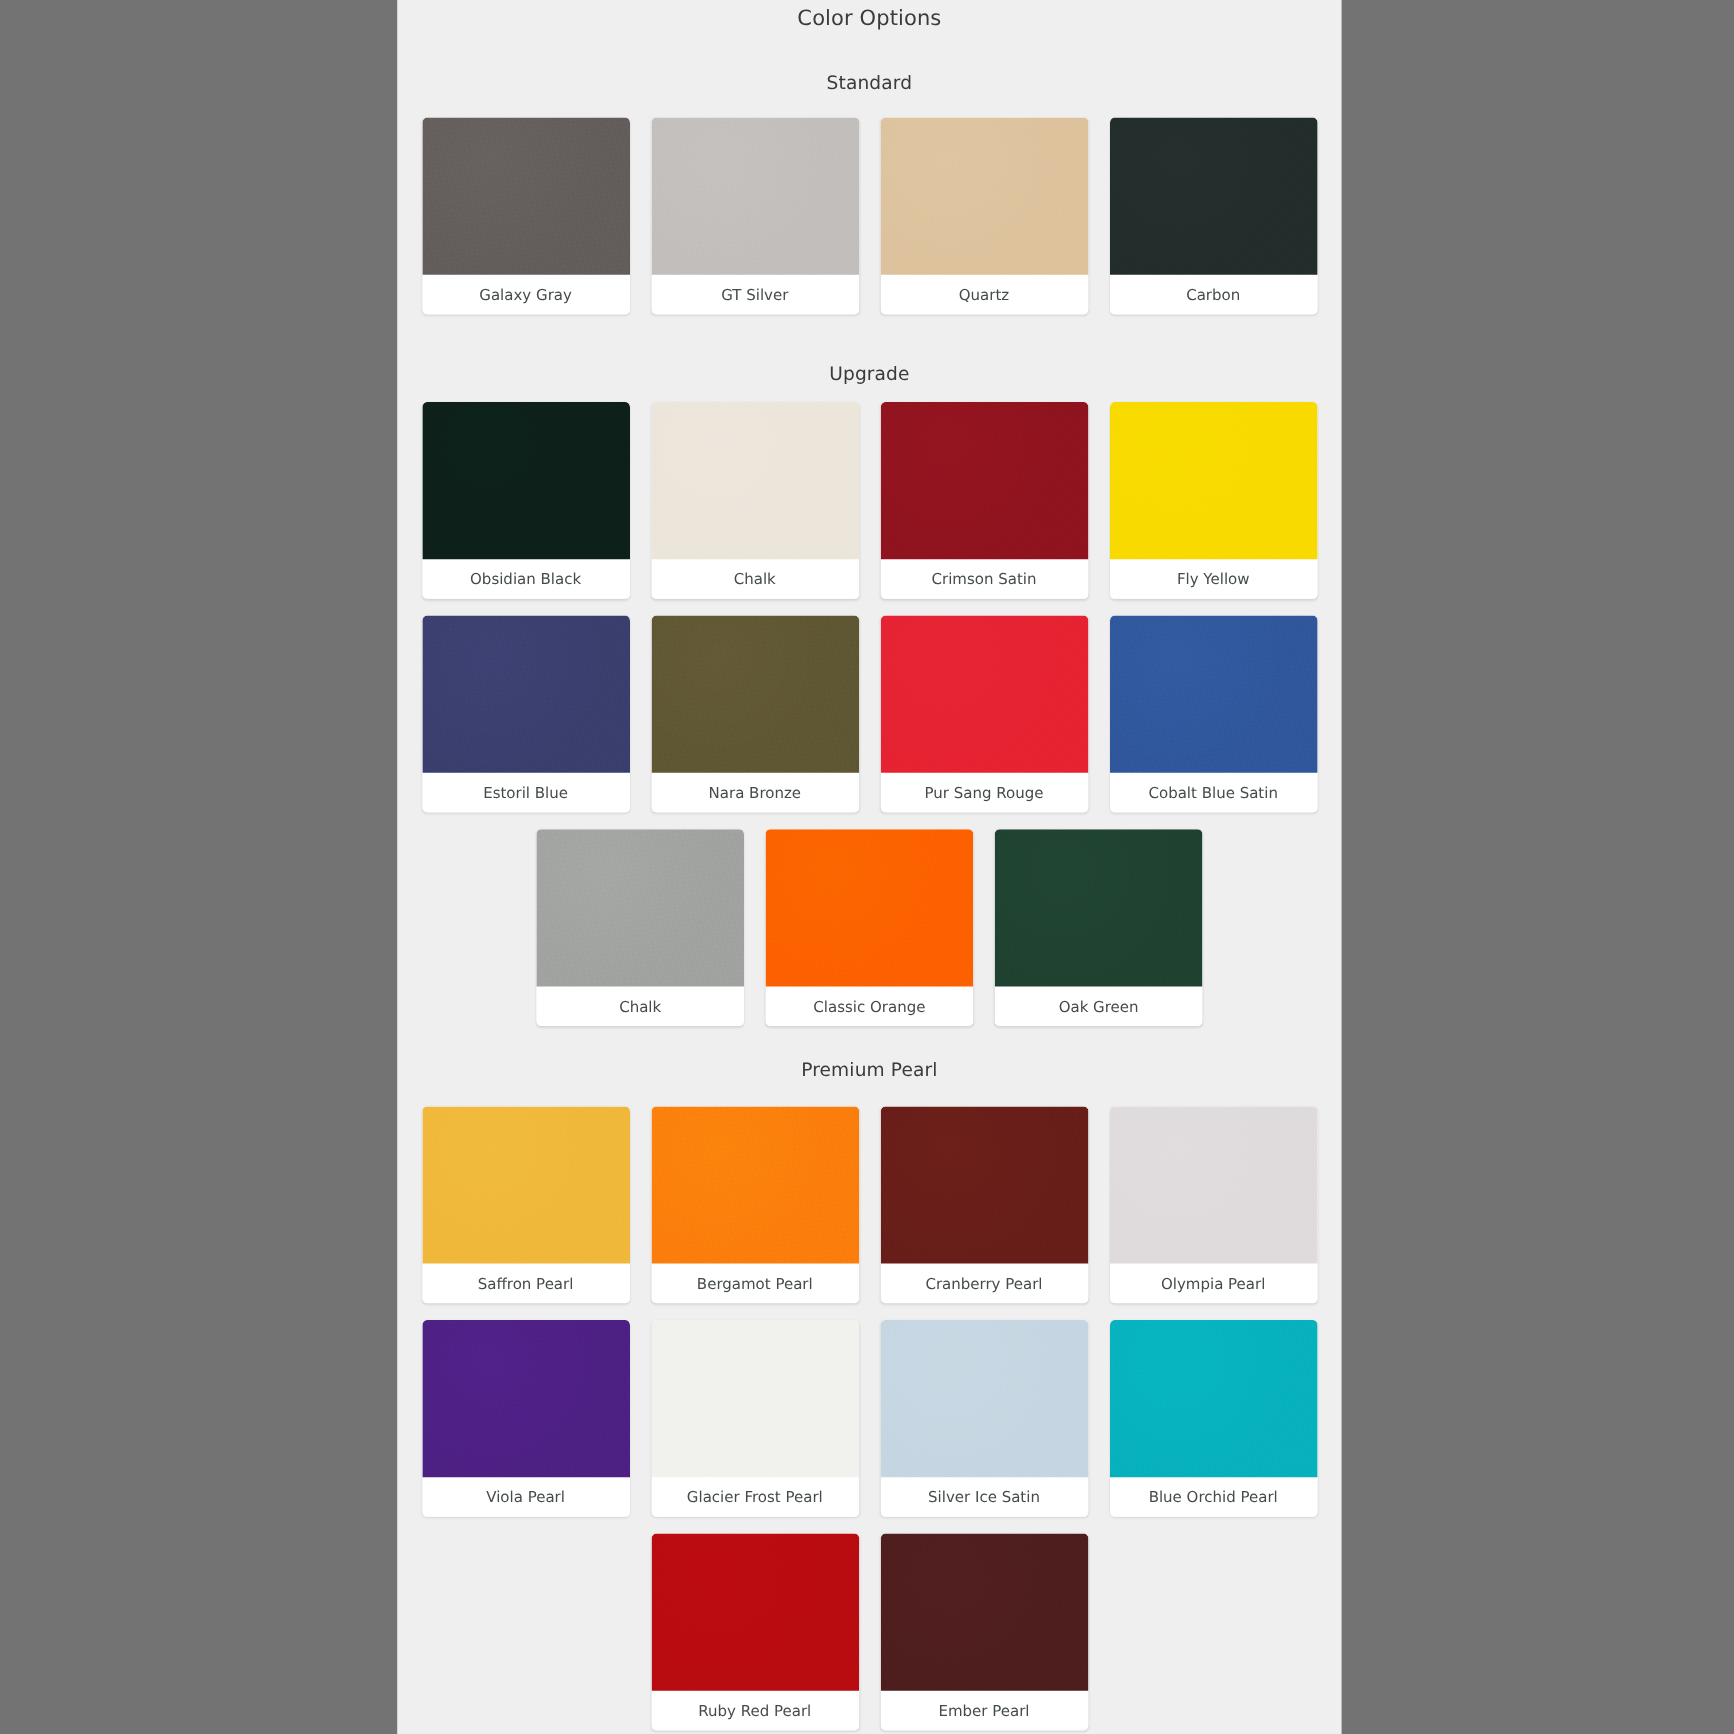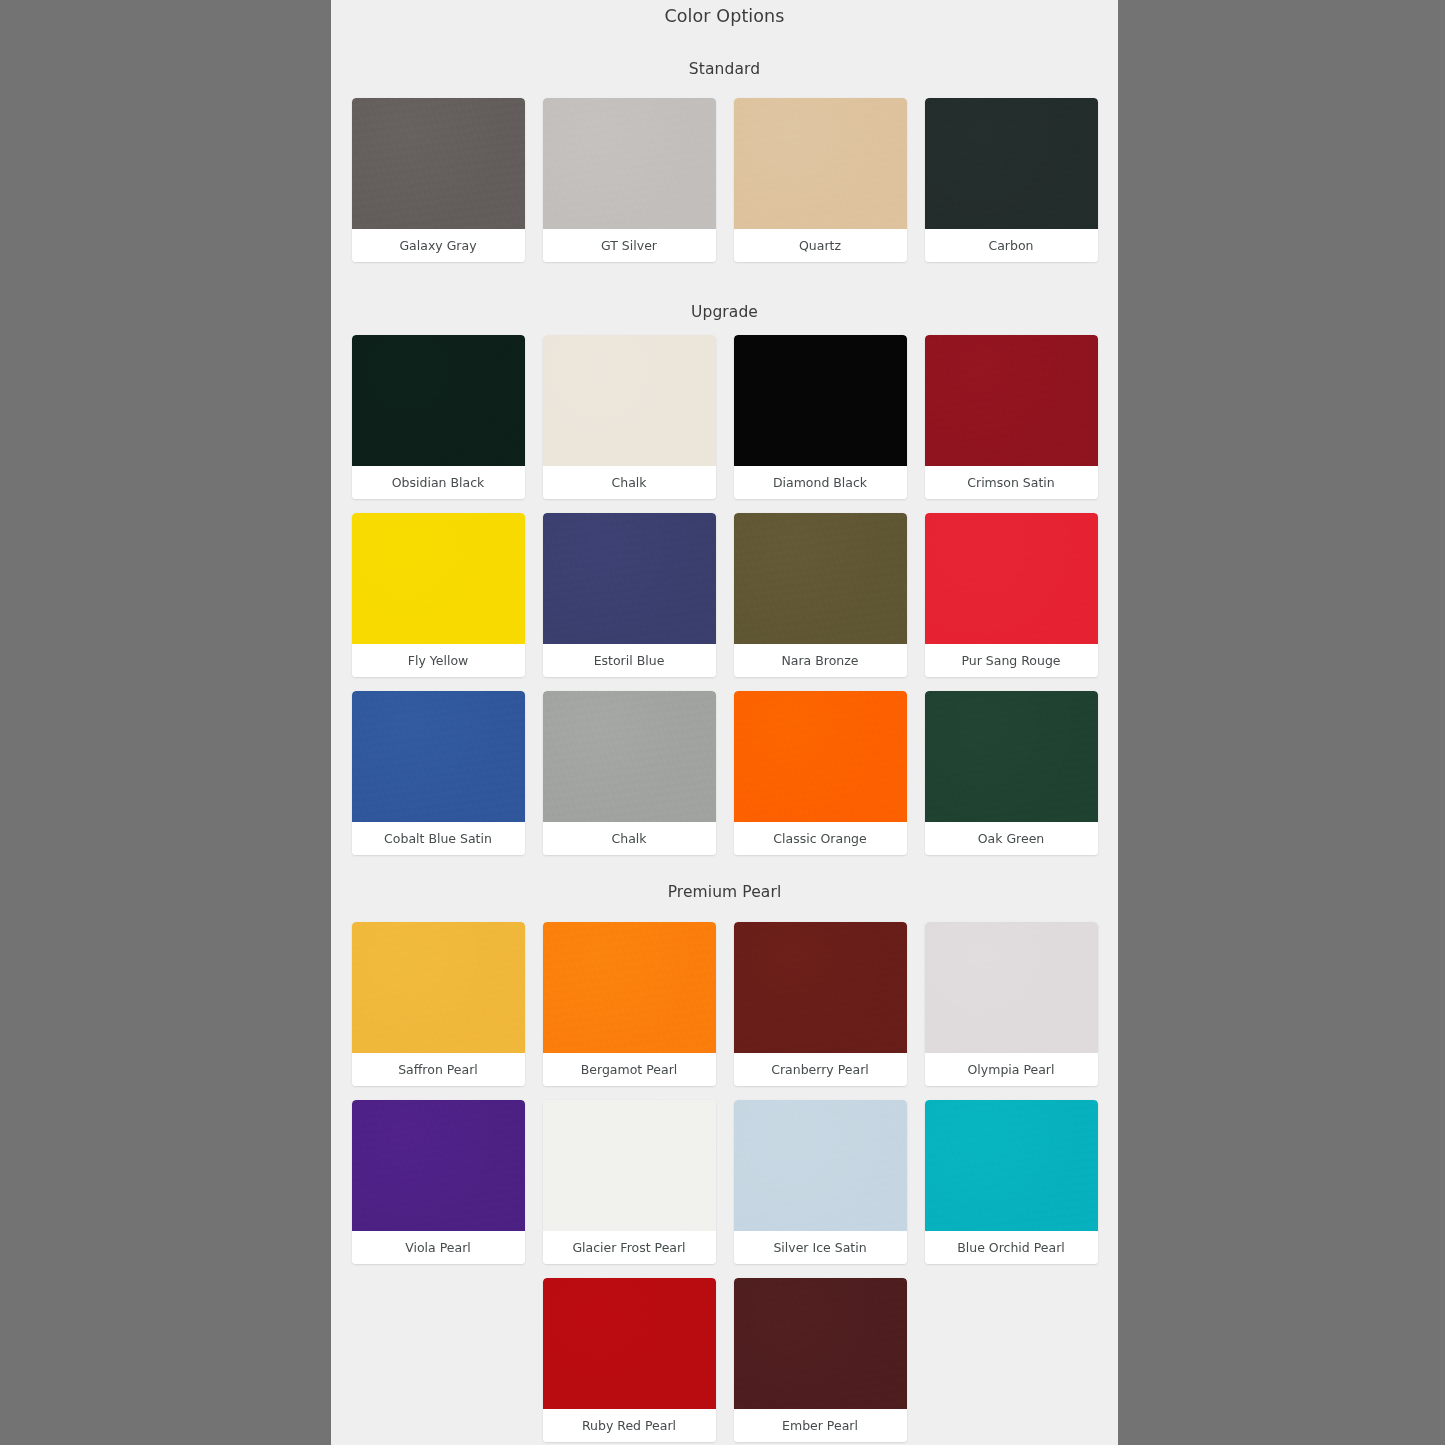--- a/index.html
+++ b/index.html
@@ -149,24 +149,20 @@
       <div class="grid">
           <div class="swatch-card">
             <div class="swatch-chip" style="background-color: rgb(12, 32, 25);"></div>
             <div class="swatch-label">Obsidian Black</div>
           </div>
           <div class="swatch-card">
             <div class="swatch-chip" style="background-color: rgb(236, 229, 218);"></div>
             <div class="swatch-label">Chalk</div>
           </div>
           <div class="swatch-card">
-            <div class="swatch-chip" style="background-color: rgb(5, 5, 5);"></div>
-            <div class="swatch-label">Diamond Black</div>
-          </div>
-          <div class="swatch-card">
             <div class="swatch-chip" style="background-color: rgb(142, 19, 30);"></div>
             <div class="swatch-label">Crimson Satin</div>
           </div>
           <div class="swatch-card">
             <div class="swatch-chip" style="background-color: rgb(248, 218, 0);"></div>
             <div class="swatch-label">Fly Yellow</div>
           </div>
           <div class="swatch-card">
             <div class="swatch-chip" style="background-color: rgb(58, 62, 109);"></div>
             <div class="swatch-label">Estoril Blue</div>

